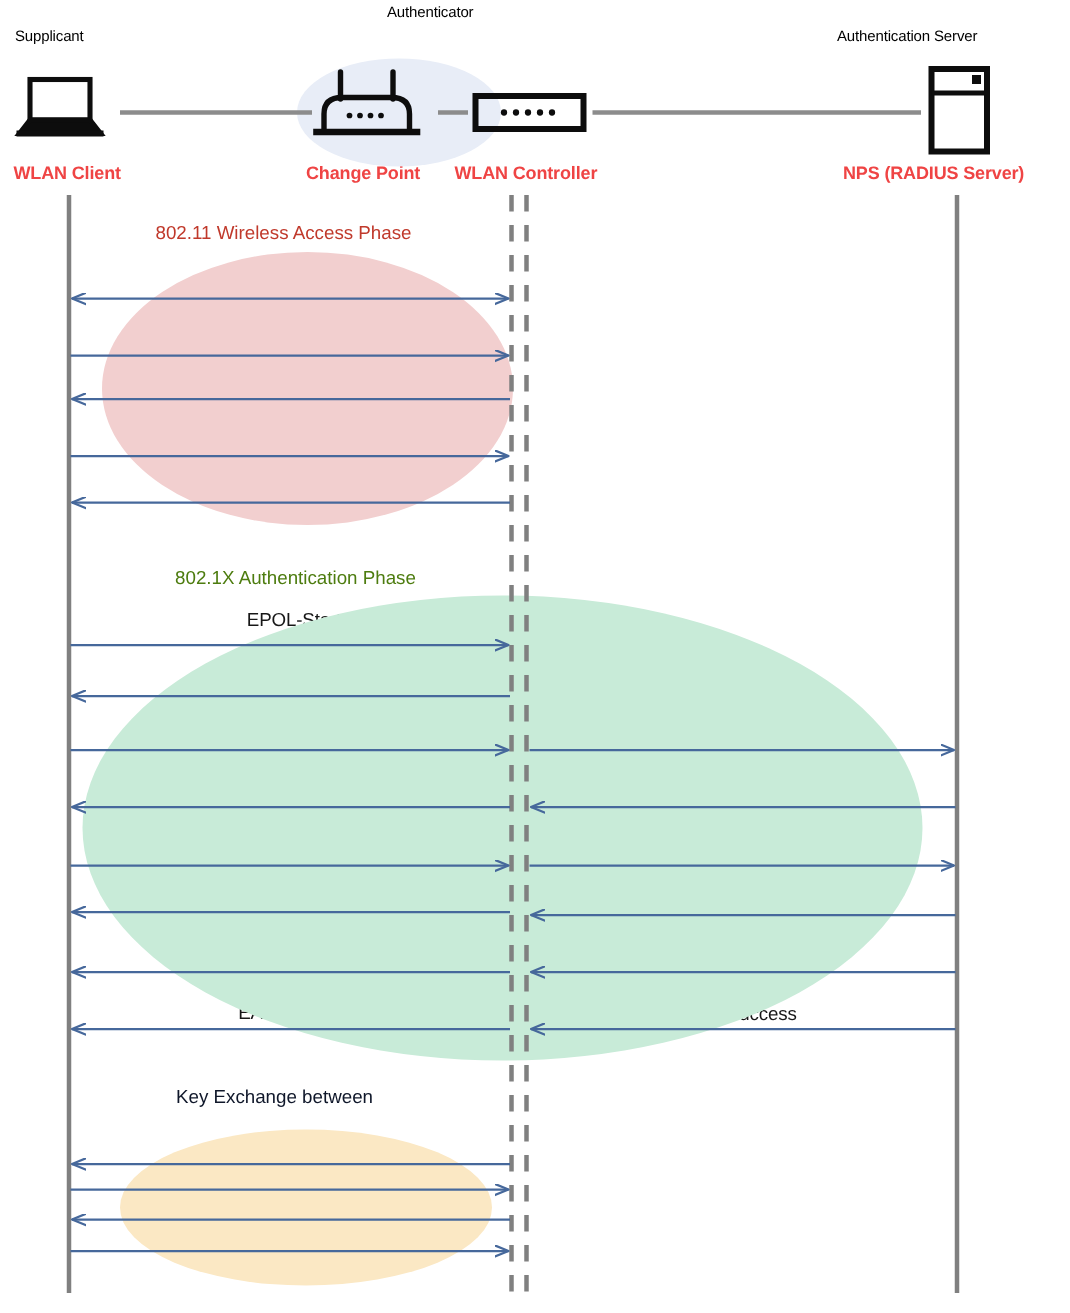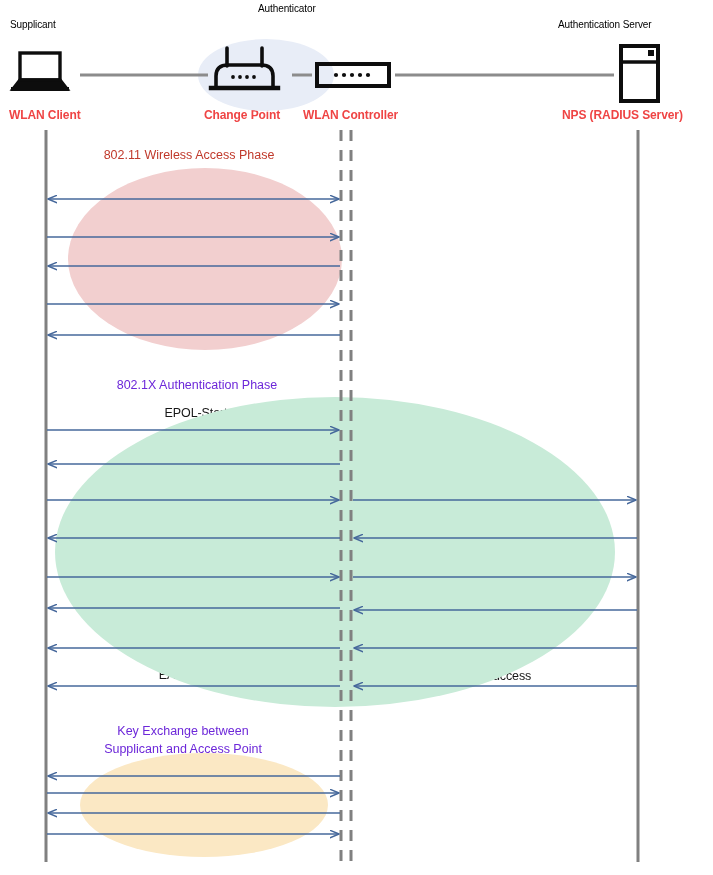--- a/index.html
+++ b/index.html
@@ -42,22 +42,22 @@
     font-weight: bold;
   }
   .phase-label {
     position: absolute;
     font-size: 12.5px;
     white-space: nowrap;
     text-align: center;
     line-height: 18px;
   }
   .phase-red    { color: #C0392B; }
-  .phase-green  { color: #6d28d9; }
-  .phase-orange { color: #6d28d9; }
+  .phase-green  { color: #4d7c0f; }
+  .phase-orange { color: #0f172a; }
   .msg-label {
     position: absolute;
     font-size: 12.5px;
     color: #171717;
     white-space: nowrap;
     text-align: center;
     letter-spacing: -0.1px;
   }
 </style>
 </head>
@@ -72,21 +72,20 @@
   <div class="hdr-sub" style="left:9px; top:108px;">WLAN Client</div>
   <div class="hdr-sub" style="left:204px; top:108px;">Change Point</div>
   <div class="hdr-sub" style="left:303px; top:108px;">WLAN Controller</div>
   <div class="hdr-sub" style="left:562px; top:108px;">NPS (RADIUS Server)</div>
 
   <div class="phase-label phase-red" style="left:86px; top:146px; width:206px;">802.11 Wireless Access Phase</div>
 
   <div class="phase-label phase-green" style="left:100px; top:376px; width:194px;">802.1X Authentication Phase</div>
 
   <div class="phase-label phase-orange" style="left:88px; top:722px; width:190px;">Key Exchange between</div>
-  <div class="phase-label phase-orange" style="left:88px; top:740px; width:190px;">Supplicant and Access Point</div>
 
   <div class="msg-label" style="left:46px; top:183px; width:300px;">Active/Passive scanning</div>
   <div class="msg-label" style="left:46px; top:220px; width:300px;">Authentication Request</div>
   <div class="msg-label" style="left:46px; top:250px; width:300px;">Authentication Response</div>
   <div class="msg-label" style="left:46px; top:287px; width:300px;">Association Request</div>
   <div class="msg-label" style="left:46px; top:318px; width:300px;">Association Response</div>
 
   <div class="msg-label" style="left:46px; top:406px; width:300px;">EPOL-Start</div>
   <div class="msg-label" style="left:46px; top:446px; width:300px;">EAP-Request / Identity</div>
   <div class="msg-label" style="left:46px; top:483px; width:300px;">EAP-Response / Identity</div>

